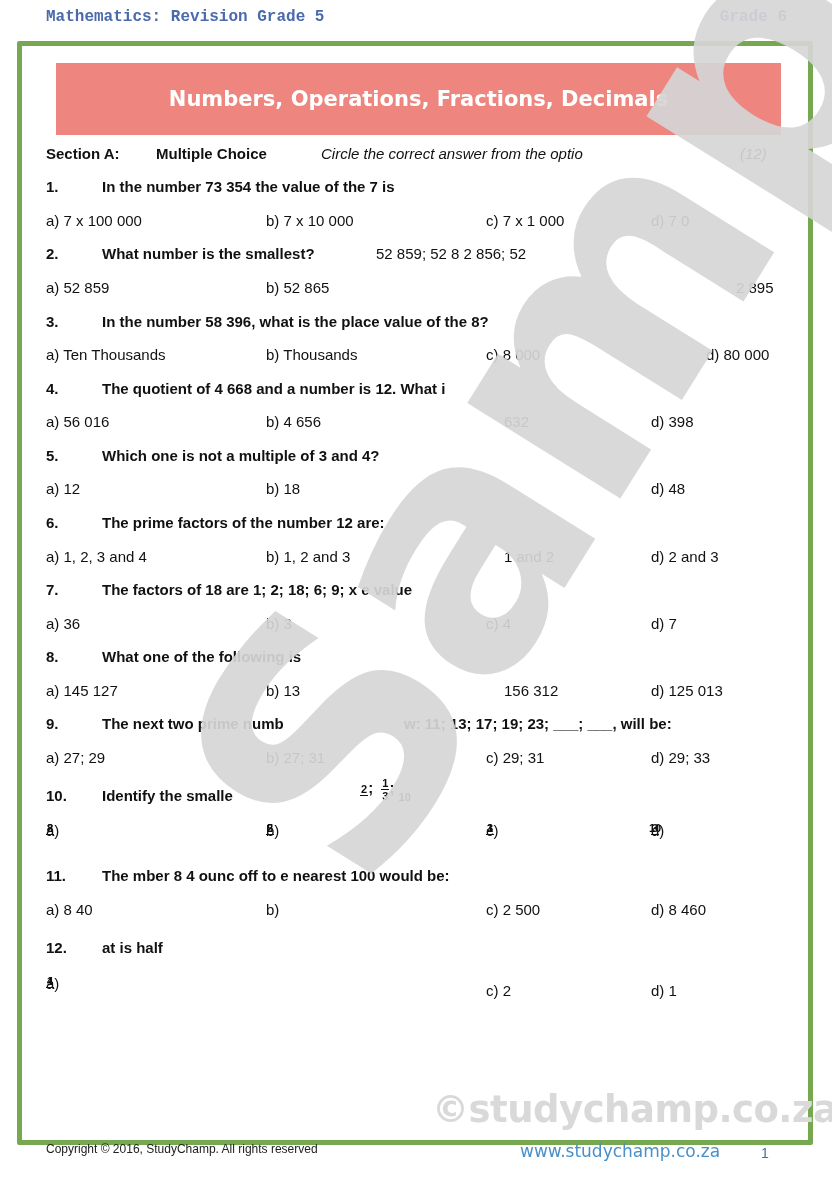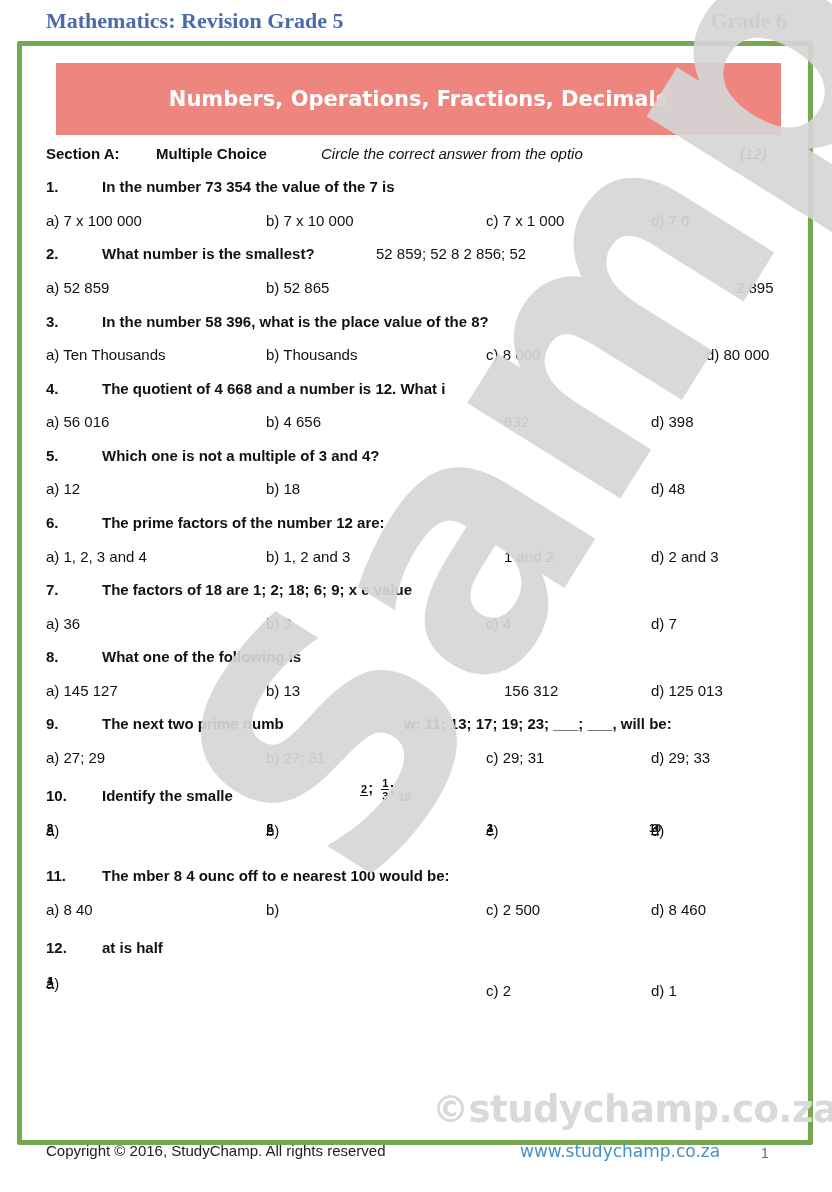--- a/index.html
+++ b/index.html
@@ -1,36 +1,36 @@
 <!DOCTYPE html>
 <html><head>
 <meta charset="utf-8">
 <style>
   html, body { margin:0; padding:0; background:#ffffff; }
   body { width:832px; height:1192px; position:relative; overflow:hidden; font-family:"Liberation Sans", sans-serif; color:#111; }
-  .hdr { position:absolute; top:8px; font-weight:bold; font-size:22px; color:#4a6aad; font-family:Liberation Serif, serif; }
+  .hdr { position:absolute; top:8px; font-weight:bold; font-size:16px; color:#4a6aad; font-family:Liberation Mono, monospace; }
   .hdr-left { left:46px; }
   .hdr-right { right:45px; }
   .frame { position:absolute; left:17px; top:41px; width:786px; height:1094px; border:5px solid #76a852; border-radius:2px; }
   .banner { position:absolute; left:56px; top:63px; width:725px; height:72px; background:#ef857f; color:#fff; font-family:"DejaVu Sans", sans-serif; font-weight:bold; font-size:21px; display:flex; align-items:center; justify-content:center; }
   .row { position:absolute; left:46px; width:740px; font-size:15px; white-space:nowrap; }
   .q { font-weight:bold; }
   .q .num { position:absolute; left:0; }
   .q .txt { position:absolute; left:56px; }
   .q .extra { position:absolute; font-weight:normal; }
   .opts span { position:absolute; }
   .o-a { left:0; } .o-b { left:220px; } .o-c { left:440px; } .o-d { left:605px; }
   .sec b { position:absolute; }
   .sec .instr { position:absolute; left:275px; font-style:italic;text-align:right; }
   .sec .marks { position:absolute; left:694px; font-style:italic; }
   .frac { display:inline-flex; flex-direction:column; align-items:center; vertical-align:middle; font-size:11px; font-weight:bold; line-height:12px; margin-left:4px; }
   .frac .n { border-bottom:1px solid #111; padding:0 1px; }
   .wm { position:absolute; left:60px; top:260px; font-family:"DejaVu Sans", sans-serif; font-weight:bold; font-size:330px; color:#d6d6d6; opacity:0.92; transform:rotate(-58deg); transform-origin:center; pointer-events:none; letter-spacing:-6px; width:900px; height:400px; line-height:400px; }
   .wm2 { position:absolute; left:432px; top:1088px; font-family:"DejaVu Sans", sans-serif; font-weight:bold; font-size:37px; color:#d9d9d9; letter-spacing:-0.5px; }
-  .footer-copy { position:absolute; left:46px; top:1142px; font-size:15px; color:#222; }
+  .footer-copy { position:absolute; left:46px; top:1142px; font-size:12px; color:#222; }
   .footer-url { position:absolute; left:520px; top:1141px; font-size:17px; font-weight:normal; color:#4a90c8; font-family:"DejaVu Sans", sans-serif; }
   .footer-page { position:absolute; left:761px; top:1145px; font-size:14px; color:#4a6aad; }
 </style>
 </head>
 <body>
 
 <div class="hdr hdr-left">Mathematics: Revision Grade 5</div>
 <div class="hdr hdr-right">Grade 6</div>
 
 <div class="frame"></div>

